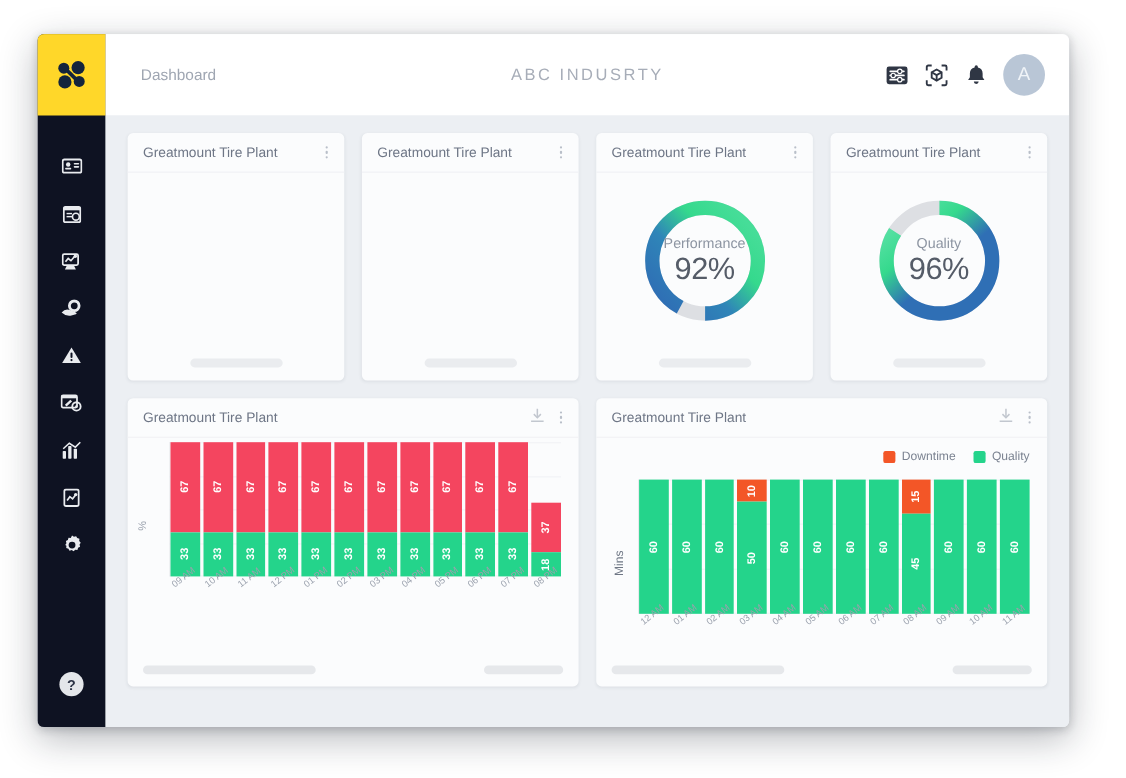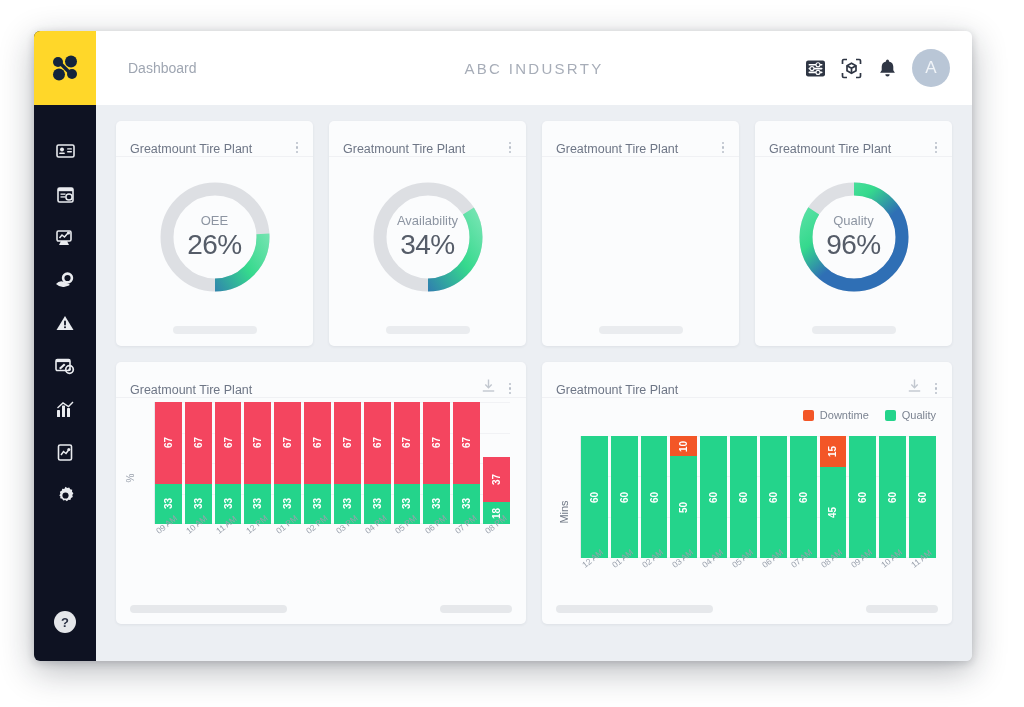--- a/index.html
+++ b/index.html
@@ -86,21 +86,21 @@
 
   .kpi-row { display: flex; gap: 16px; }
   .card {
     background: #fbfcfd;
     border-radius: 5px;
     box-shadow: 0 1px 3px rgba(30,40,60,0.07);
     position: relative;
   }
   .kpi-card { width: 198px; height: 225px; }
   .card-head {
-    height: 36px; display: flex; align-items: flex-end;
+    height: 36px; display: flex; align-items: center;
     padding: 0 12px 0 14px;
     border-bottom: 1px solid #f0f1f4;
   }
   .card-title { font-size: 12.5px; color: #6e7686; flex: 1; }
   .kebab { display:flex; flex-direction:column; gap:2px; cursor:pointer; padding:3px; }
   .kebab i { width: 2.5px; height: 2.5px; border-radius:50%; background:#b9bfc9; display:block; }
   .dl-icon { margin-right: 10px; cursor: pointer; }
 
   .donut-wrap {
     height: 160px; display: flex; align-items: center; justify-content: center;
@@ -304,79 +304,61 @@
 
         <div class="card kpi-card">
           <div class="card-head">
             <div class="card-title">Greatmount Tire Plant</div>
             <div class="kebab">
                 <i></i>
                 <i></i>
                 <i></i>
               </div>
           </div>
+          <div class="card-foot-pill"></div>
+        </div>
+
+        <div class="card kpi-card">
+          <div class="card-head">
+            <div class="card-title">Greatmount Tire Plant</div>
+            <div class="kebab">
+                <i></i>
+                <i></i>
+                <i></i>
+              </div>
+          </div>
+          <div class="card-foot-pill"></div>
+        </div>
+
+        <div class="card kpi-card">
+          <div class="card-head">
+            <div class="card-title">Greatmount Tire Plant</div>
+            <div class="kebab">
+                <i></i>
+                <i></i>
+                <i></i>
+              </div>
+          </div>
           <div class="donut-wrap">
             <svg width="122" height="122" viewBox="0 0 122 122">
               <defs>
-                  <linearGradient id="g1" x1="0.1" y1="1" x2="0.75" y2="0">
-                <stop offset="0%" stop-color="#8fe8bf"></stop>
-                    <stop offset="45%" stop-color="#35d98d"></stop>
-                <stop offset="88%" stop-color="#2f6fb5"></stop>
+                  <linearGradient id="g3" x1="0.15" y1="0.9" x2="0.9" y2="0.1">
+                <stop offset="0%" stop-color="#46dd98"></stop>
+                    <stop offset="30%" stop-color="#35d98d"></stop>
+                <stop offset="62%" stop-color="#2f85b8"></stop>
                     <stop offset="100%" stop-color="#2f6fb5"></stop>
               </linearGradient>
                 </defs>
               <circle cx="61" cy="61" r="48" fill="none" stroke="#dddfe3" stroke-width="13"></circle>
-              <circle cx="61" cy="61" r="48" fill="none" stroke="url(#g1)" stroke-width="13" stroke-dasharray="78.4 223.2" stroke-dashoffset="0" transform="rotate(-90 61 61) scale(-1,1) translate(-122,0)"></circle>
+              <circle cx="61" cy="61" r="48" fill="none" stroke="url(#g3)" stroke-width="13" stroke-dasharray="277.5 24.1" stroke-dashoffset="0" transform="rotate(-90 61 61) scale(-1,1) translate(-122,0)"></circle>
             </svg>
             <div class="donut-label">
-              <div class="donut-name">OEE</div>
-              <div class="donut-val">26%</div>
-            </div>
-          </div>
-          <div class="card-foot-pill"></div>
-        </div>
-
-        <div class="card kpi-card">
-          <div class="card-head">
-            <div class="card-title">Greatmount Tire Plant</div>
-            <div class="kebab">
-                <i></i>
-                <i></i>
-                <i></i>
-              </div>
-          </div>
-          <div class="donut-wrap">
-            <svg width="122" height="122" viewBox="0 0 122 122">
-              <defs>
-                  <linearGradient id="g2" x1="0.1" y1="1" x2="0.8" y2="0">
-                <stop offset="0%" stop-color="#7fe6b8"></stop>
-                    <stop offset="40%" stop-color="#35d98d"></stop>
-                <stop offset="85%" stop-color="#2f6fb5"></stop>
-                    <stop offset="100%" stop-color="#2f6fb5"></stop>
-              </linearGradient>
-                </defs>
-              <circle cx="61" cy="61" r="48" fill="none" stroke="#dddfe3" stroke-width="13"></circle>
-              <circle cx="61" cy="61" r="48" fill="none" stroke="url(#g2)" stroke-width="13" stroke-dasharray="102.6 199" stroke-dashoffset="0" transform="rotate(-90 61 61) scale(-1,1) translate(-122,0)"></circle>
-            </svg>
-            <div class="donut-label">
-              <div class="donut-name">Availability</div>
-              <div class="donut-val">34%</div>
-            </div>
-          </div>
-          <div class="card-foot-pill"></div>
-        </div>
-
-        <div class="card kpi-card">
-          <div class="card-head">
-            <div class="card-title">Greatmount Tire Plant</div>
-            <div class="kebab">
-                <i></i>
-                <i></i>
-                <i></i>
-              </div>
+              <div class="donut-name">Performance</div>
+              <div class="donut-val">92%</div>
+            </div>
           </div>
           <div class="card-foot-pill"></div>
         </div>
 
         <div class="card kpi-card">
           <div class="card-head">
             <div class="card-title">Greatmount Tire Plant</div>
             <div class="kebab">
                 <i></i>
                 <i></i>

